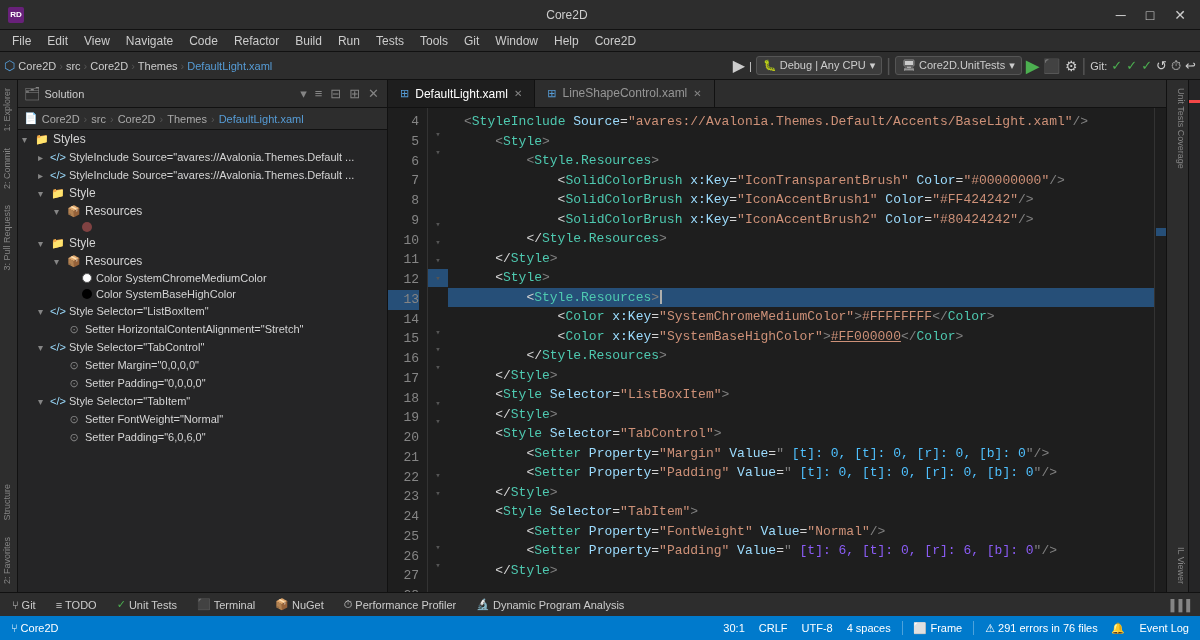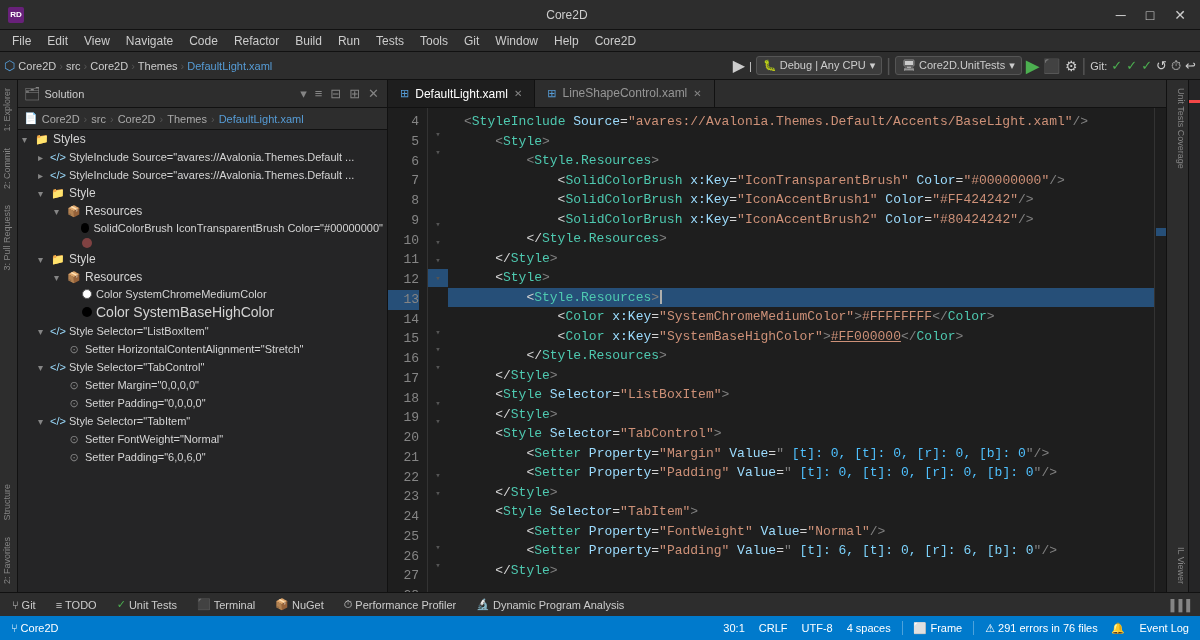--- a/index.html
+++ b/index.html
@@ -239,27 +239,20 @@
         <div class="tree-row" style="padding-left:36px;">
           <span class="tree-arrow">▾</span>
           <span class="tree-icon" style="color:#b5cea8;">📦</span>
           <span>Resources</span>
         </div>
       </div>
 
       <div class="tree-item">
         <div class="tree-row" style="padding-left:52px;">
           <span class="tree-arrow" style="width:12px;"></span>
-          <span style="display:inline-block;width:10px;height:10px;background:#000;border-radius:50%;margin-right:4px;"></span>
-          <span style="font-size:11px;">SolidColorBrush IconTransparentBrush  Color="#00000000"</span>
-        </div>
-      </div>
-      <div class="tree-item">
-        <div class="tree-row" style="padding-left:52px;">
-          <span class="tree-arrow" style="width:12px;"></span>
           <span style="display:inline-block;width:10px;height:10px;background:#804242;border-radius:50%;margin-right:4px;"></span>
         </div>
       </div>
 
       <div class="tree-item">
         <div class="tree-row" style="padding-left:20px;">
           <span class="tree-arrow">▾</span>
           <span class="tree-icon icon-folder">📁</span>
           <span>Style</span>
         </div>
@@ -275,21 +268,21 @@
         <div class="tree-row" style="padding-left:52px;">
           <span class="tree-arrow" style="width:12px;"></span>
           <span style="display:inline-block;width:10px;height:10px;background:#fff;border:1px solid #555;border-radius:50%;margin-right:4px;"></span>
           <span style="font-size:11px;">Color SystemChromeMediumColor</span>
         </div>
       </div>
       <div class="tree-item">
         <div class="tree-row" style="padding-left:52px;">
           <span class="tree-arrow" style="width:12px;"></span>
           <span style="display:inline-block;width:10px;height:10px;background:#000;border-radius:50%;margin-right:4px;"></span>
-          <span style="font-size:14px;">Color SystemBaseHighColor</span>
+          <span style="font-size:11px;">Color SystemBaseHighColor</span>
         </div>
       </div>
 
       <div class="tree-item">
         <div class="tree-row" style="padding-left:20px;">
           <span class="tree-arrow">▾</span>
           <span class="tree-icon" style="color:#9cdcfe;">&lt;/&gt;</span>
           <span style="font-size:11px;">Style Selector="ListBoxItem"</span>
         </div>
       </div>
@@ -437,21 +430,21 @@
         <div class="code-line"><span style="color:#d4d4d4;">        &lt;/</span><span class="xml-tag">Style.Resources</span><span class="xml-bracket">&gt;</span></div>
         <div class="code-line"><span style="color:#d4d4d4;">    &lt;/</span><span class="xml-tag">Style</span><span class="xml-bracket">&gt;</span></div>
         <div class="code-line"><span style="color:#d4d4d4;">    &lt;</span><span class="xml-tag">Style</span> <span class="xml-attr">Selector</span>=<span class="xml-value">"ListBoxItem"</span><span class="xml-bracket">&gt;</span></div>
         <div class="code-line"><span style="color:#d4d4d4;">    &lt;/</span><span class="xml-tag">Style</span><span class="xml-bracket">&gt;</span></div>
         <div class="code-line"><span style="color:#d4d4d4;">    &lt;</span><span class="xml-tag">Style</span> <span class="xml-attr">Selector</span>=<span class="xml-value">"TabControl"</span><span class="xml-bracket">&gt;</span></div>
         <div class="code-line"><span style="color:#d4d4d4;">        &lt;</span><span class="xml-tag">Setter</span> <span class="xml-attr">Property</span>=<span class="xml-value">"Margin"</span> <span class="xml-attr">Value</span>=<span class="xml-bracket">"</span><span style="color:#4fc1ff;"> [t]: 0, [t]: 0, [r]: 0, [b]: 0</span><span class="xml-bracket">"/&gt;</span></div>
         <div class="code-line"><span style="color:#d4d4d4;">        &lt;</span><span class="xml-tag">Setter</span> <span class="xml-attr">Property</span>=<span class="xml-value">"Padding"</span> <span class="xml-attr">Value</span>=<span class="xml-bracket">"</span><span style="color:#4fc1ff;"> [t]: 0, [t]: 0, [r]: 0, [b]: 0</span><span class="xml-bracket">"/&gt;</span></div>
         <div class="code-line"><span style="color:#d4d4d4;">    &lt;/</span><span class="xml-tag">Style</span><span class="xml-bracket">&gt;</span></div>
         <div class="code-line"><span style="color:#d4d4d4;">    &lt;</span><span class="xml-tag">Style</span> <span class="xml-attr">Selector</span>=<span class="xml-value">"TabItem"</span><span class="xml-bracket">&gt;</span></div>
         <div class="code-line"><span style="color:#d4d4d4;">        &lt;</span><span class="xml-tag">Setter</span> <span class="xml-attr">Property</span>=<span class="xml-value">"FontWeight"</span> <span class="xml-attr">Value</span>=<span class="xml-value">"Normal"</span><span class="xml-bracket">/&gt;</span></div>
-        <div class="code-line"><span style="color:#d4d4d4;">        &lt;</span><span class="xml-tag">Setter</span> <span class="xml-attr">Property</span>=<span class="xml-value">"Padding"</span> <span class="xml-attr">Value</span>=<span class="xml-bracket">"</span><span style="color:#7dd3fc;"> [t]: 6, [t]: 0, [r]: 6, [b]: 0</span><span class="xml-bracket">"/&gt;</span></div>
+        <div class="code-line"><span style="color:#d4d4d4;">        &lt;</span><span class="xml-tag">Setter</span> <span class="xml-attr">Property</span>=<span class="xml-value">"Padding"</span> <span class="xml-attr">Value</span>=<span class="xml-bracket">"</span><span style="color:#8b5cf6;"> [t]: 6, [t]: 0, [r]: 6, [b]: 0</span><span class="xml-bracket">"/&gt;</span></div>
         <div class="code-line"><span style="color:#d4d4d4;">    &lt;/</span><span class="xml-tag">Style</span><span class="xml-bracket">&gt;</span></div>
 
       </div>
 
       <div style="width:12px;background:#1e1e1e;border-left:1px solid #333;flex-shrink:0;">
         <div style="width:10px;height:8px;background:#264f78;margin-top:120px;margin-left:1px;"></div>
       </div>
     </div>
   </div>
 

